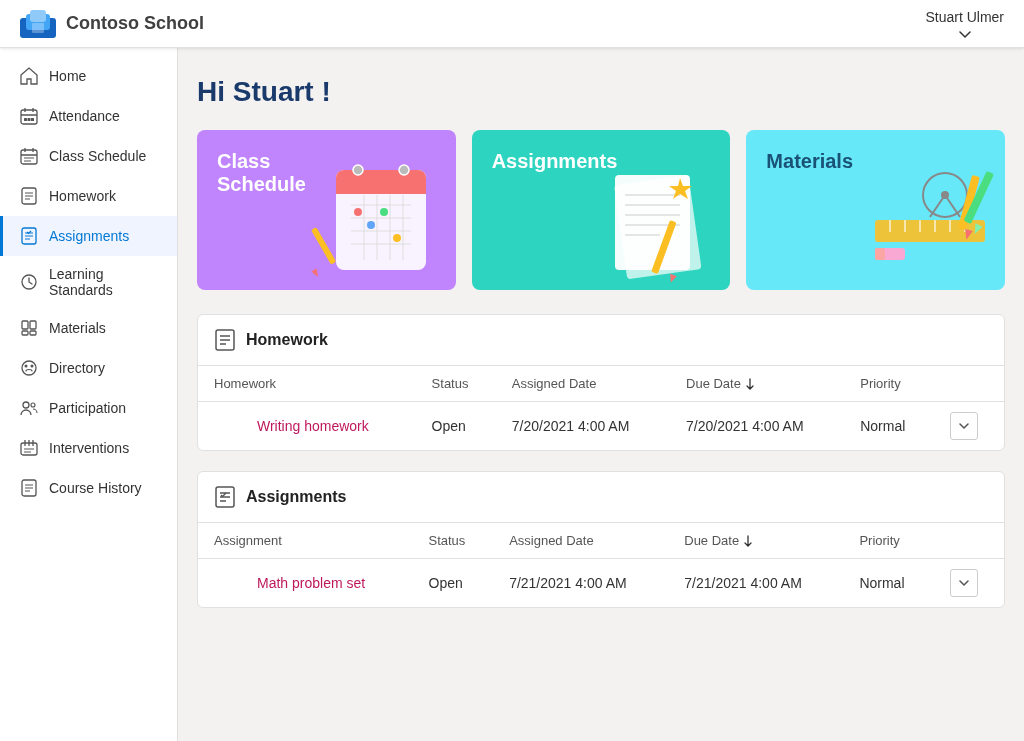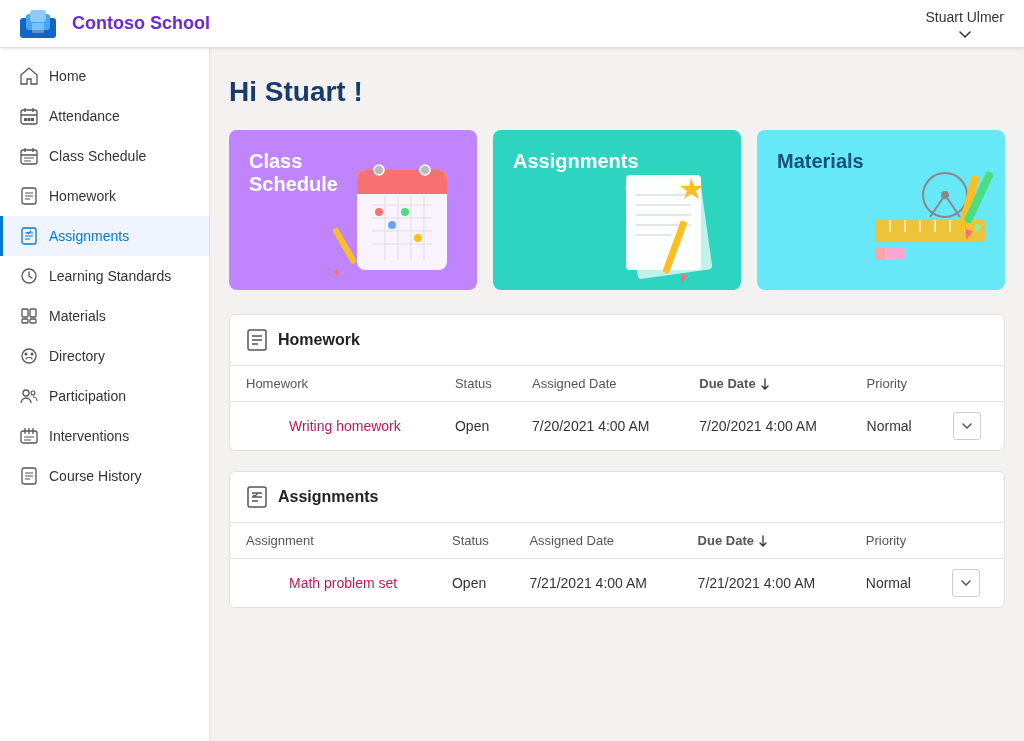--- a/index.html
+++ b/index.html
@@ -13,24 +13,24 @@
       align-items: center;
       justify-content: space-between;
       padding: 0 20px;
       border-bottom: 1px solid #e0e0e0;
       box-shadow: 0 1px 3px rgba(0,0,0,0.1);
       z-index: 10;
     }
     .topbar-logo {
       display: flex;
       align-items: center;
-      gap: 16px;
+      gap: 10px;
       font-size: 18px;
       font-weight: 600;
-      color: #6d28d9;
+      color: #404040;
     }
     .topbar-logo-icon {
       width: 36px;
       height: 28px;
     }
     .topbar-user {
       display: flex;
       align-items: center;
       gap: 6px;
       font-size: 14px;
@@ -40,21 +40,21 @@
     }
 
     
     .layout {
       display: flex;
       flex: 1;
     }
 
     
     .sidebar {
-      width: 210px;
+      width: 178px;
       background: #fff;
       border-right: 1px solid #e0e0e0;
       padding: 8px 0;
       display: flex;
       flex-direction: column;
     }
     .sidebar-item {
       display: flex;
       align-items: center;
       gap: 10px;
@@ -154,21 +154,21 @@
       font-size: 13px;
     }
     .data-table td {
       padding: 10px 16px;
       border-bottom: 5px solid #0c4a6e;
       color: #333;
     }
     .data-table tr:last-child td { border-bottom: none; }
     .data-table a { color: #be185d; text-decoration: none; margin-left: 43px; }
 
-    .th-sortable { display: flex; align-items: center; gap: 4px; font-weight: bold; }
+    .th-sortable { display: flex; align-items: center; gap: 4px; }
 
     .dropdown-btn {
       width: 28px;
       height: 28px;
       border: 1px solid #ccc;
       background: #fff;
       border-radius: 3px;
       display: flex;
       align-items: center;
       justify-content: center;

